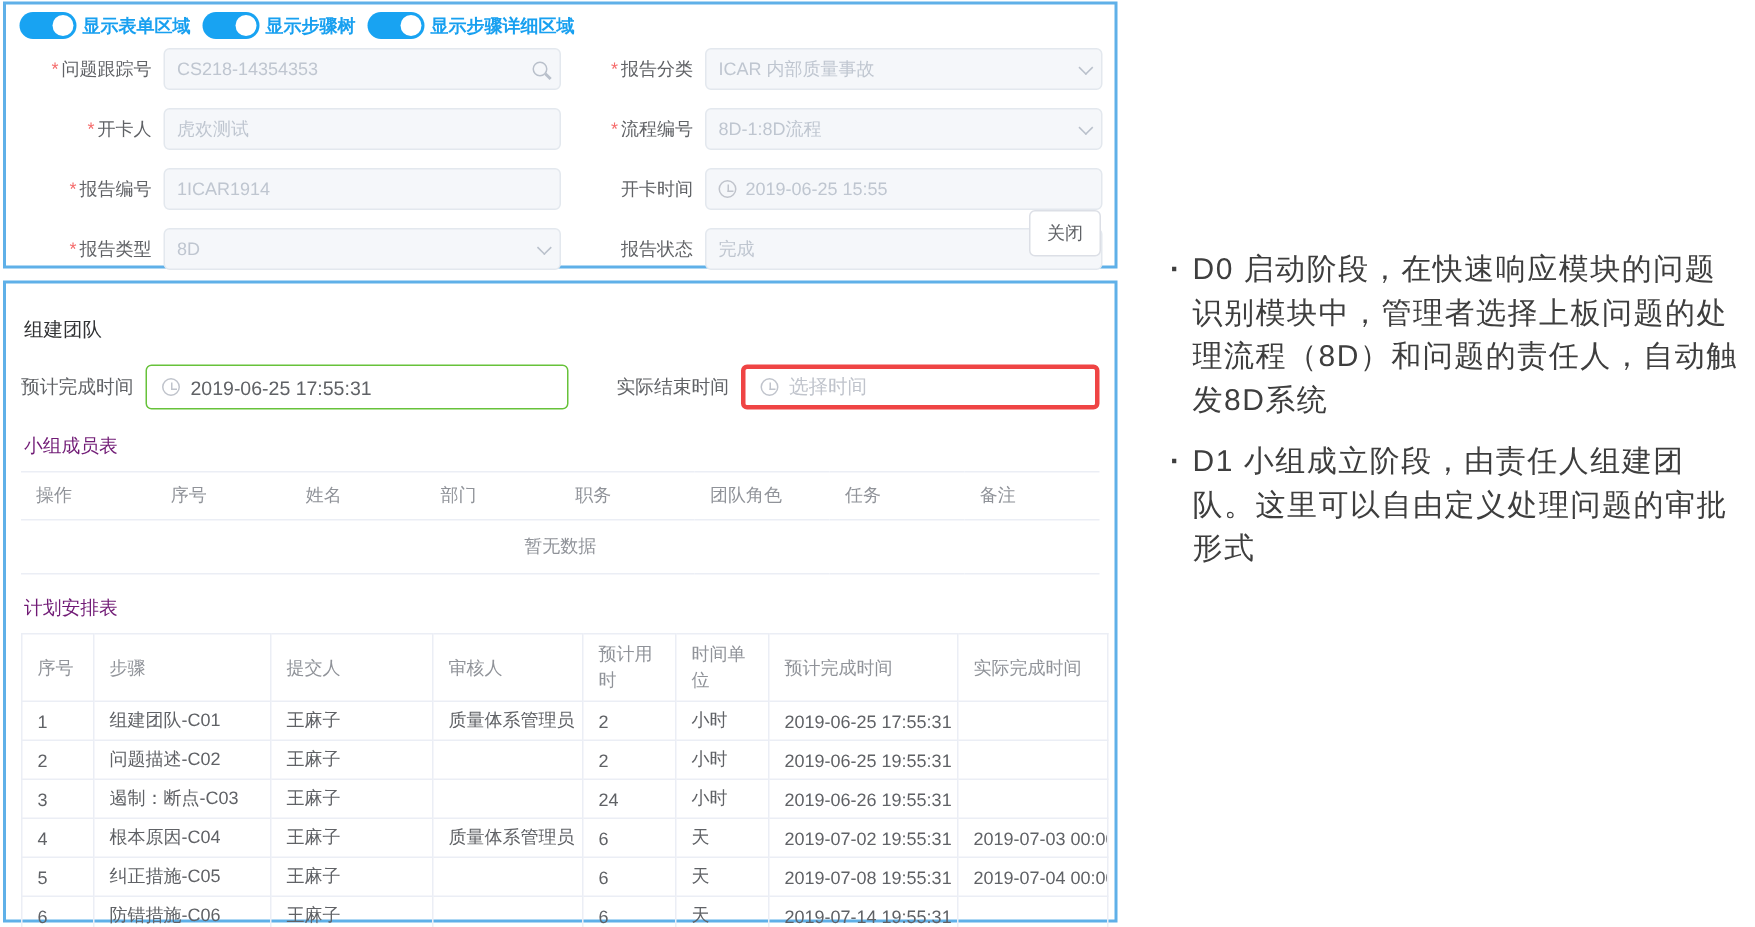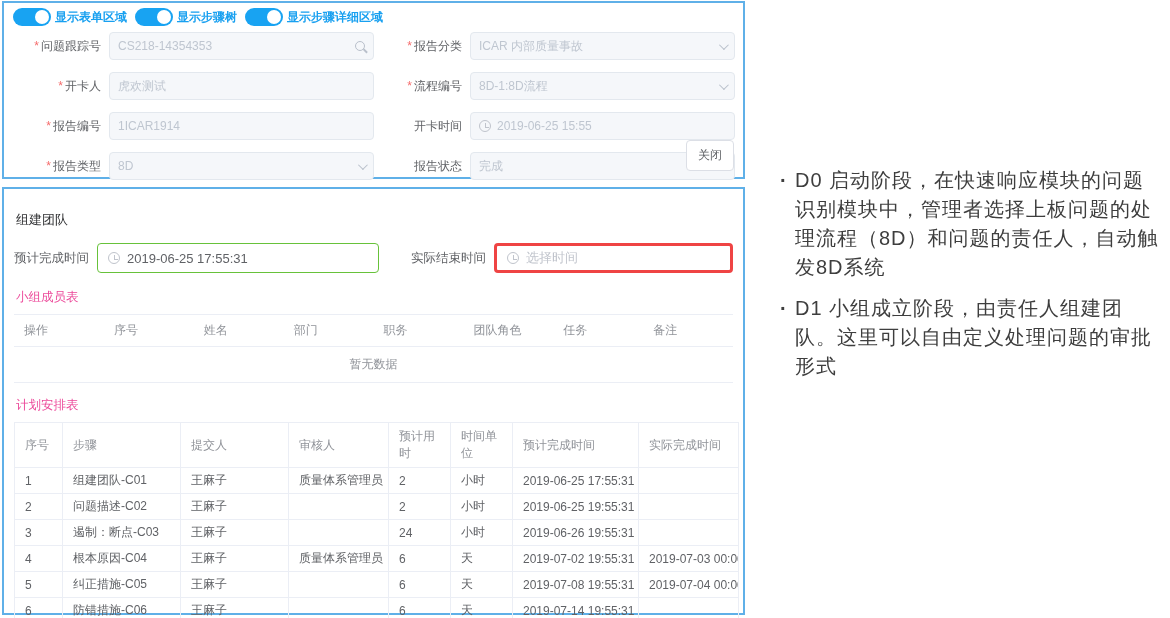--- a/index.html
+++ b/index.html
@@ -39,21 +39,21 @@
 
   
   .team-title { font-size:13px; color:#303133; margin:16px 0 14px 2px; }
   .time-row { display:flex; align-items:center; margin:0 0 16px 0; }
   .time-row .flabel2 { font-size:12.5px; color:#606266; white-space:nowrap; }
   .tbox { height:30px; border-radius:4px; display:flex; align-items:center; gap:7px; padding:0 10px; font-size:13px; background:#fff; }
   .tbox.success { border:1px solid #67c23a; width:282px; margin-left:8px; color:#606266; }
   .tbox.normal { border:3px solid #ef4444; flex:1; margin-left:8px; color:#c0c4cc; }
   .gap-label { margin-left:32px; }
 
-  .section-label { font-size:12.5px; color:#ec4899; margin:10px 0 8px 2px; }
+  .section-label { font-size:12.5px; color:#701a75; margin:10px 0 8px 2px; }
 
   table { width:100%; border-collapse:collapse; table-layout:fixed; font-size:12px; }
   th { color:#909399; font-weight:500; text-align:left; }
   td { color:#606266; }
   
   .members-table { border-top:1px solid #ebeef5; }
   .members-table th { padding:7px 10px; border-bottom:1px solid #ebeef5; }
   .members-table td.empty { text-align:center; color:#909399; padding:9px 0; border-bottom:1px solid #ebeef5; }
   
   .plan-table, .plan-table th, .plan-table td { border:1px solid #ebeef5; }

